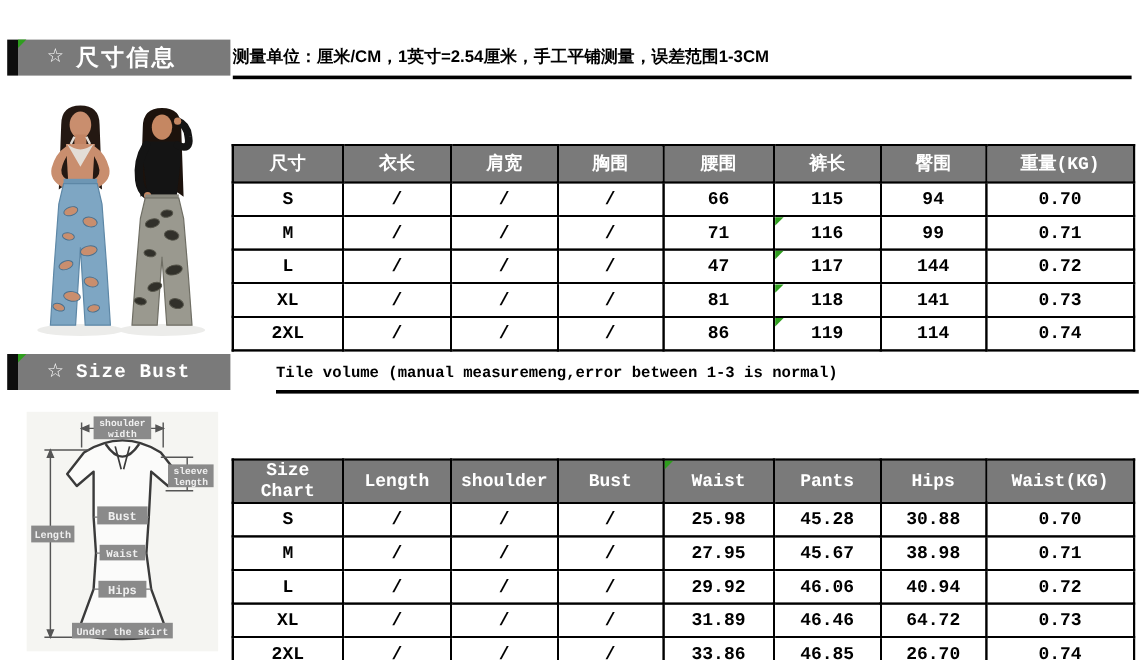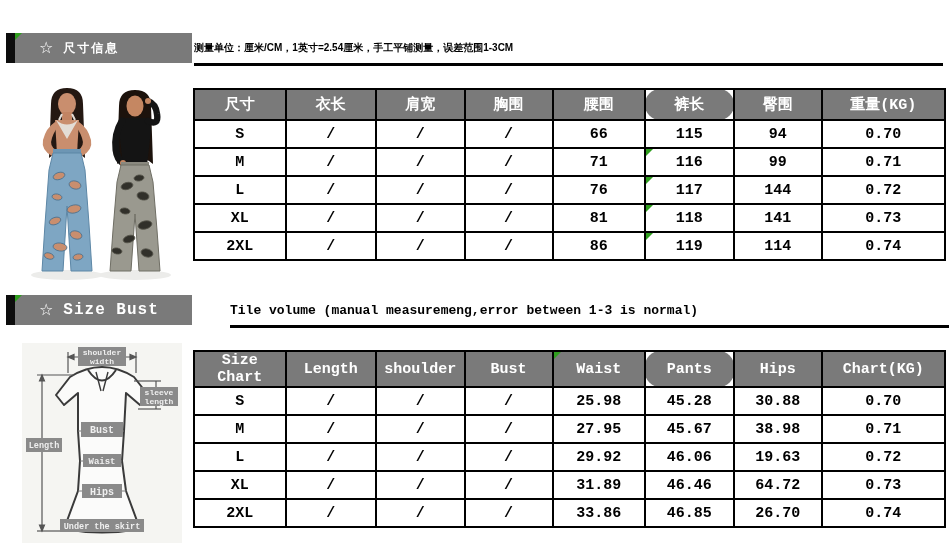--- a/index.html
+++ b/index.html
@@ -16,44 +16,44 @@
   
   .titlebar{position:absolute;left:6px;width:186px;height:30px;}
   .titlebar .blackstrip{position:absolute;left:0;top:0;width:9px;height:30px;background:#0d0d0d;}
   .titlebar .graybar{
     position:absolute;left:9px;right:0;top:0;height:30px;background:var(--bar_gray);
     display:flex;align-items:center;color:#ffffff;font-weight:bold;
   }
   .titlebar .corner{position:absolute;left:9px;top:0;width:0;height:0;
     border-top:7px solid var(--marker_green);border-right:7px solid transparent;}
   .star{margin:0 10px 0 24px;font-size:16px;line-height:1;}
-  .title-cn{font-size:12px;letter-spacing:2px;}
+  .title-cn{font-size:19px;letter-spacing:2px;}
   .title-en{font-family:"Liberation Mono","DejaVu Sans Mono",monospace;font-size:16px;letter-spacing:1px;}
   
   .note{
     position:absolute;left:194px;width:749px;height:30px;
     border-bottom:3px solid #000;display:flex;align-items:center;
     font-weight:bold;color:#000;
   }
-  .note-cn{font-size:10px;}
+  .note-cn{font-size:14px;}
   .note-en{font-family:"Liberation Mono","DejaVu Sans Mono",monospace;font-size:13px;}
   
   .sizetable{
     position:absolute;left:193px;width:753px;border-collapse:collapse;table-layout:fixed;
-    font-family:"Liberation Mono","DejaVu Sans Mono",monospace;font-weight:bold;
+    font-family:"Liberation Mono","DejaVu Sans Mono",monospace;font-weight:bold;margin-top:32px;
   }
   .sizetable th,.sizetable td{border:2px solid var(--border_black);text-align:center;position:relative;padding:0;}
   .sizetable th{background:var(--bar_gray);color:#fff;height:29px;font-size:15px;font-weight:bold;}
   .sizetable td{height:26px;font-size:15px;color:#000;background:#fff;}
   .sizetable th:nth-child(1),.sizetable td:nth-child(1){width:12.2%;}
   .sizetable th:nth-child(2),.sizetable td:nth-child(2){width:12.0%;}
   .sizetable th:nth-child(3),.sizetable td:nth-child(3){width:11.8%;}
   .sizetable th:nth-child(4),.sizetable td:nth-child(4){width:11.7%;}
   .sizetable th:nth-child(5),.sizetable td:nth-child(5){width:12.3%;}
-  .sizetable th:nth-child(6),.sizetable td:nth-child(6){width:11.8%;border-radius:15px;}
+  .sizetable th:nth-child(6),.sizetable td:nth-child(6){width:11.8%;}
   .sizetable th:nth-child(7),.sizetable td:nth-child(7){width:11.7%;}
   .sizetable th:nth-child(8),.sizetable td:nth-child(8){width:16.5%;}
   #table-cn{top:88px;}
   #table-en{top:350px;}
   .gmk{position:absolute;top:0;left:0;width:0;height:0;
     border-top:7px solid var(--marker_green);border-right:7px solid transparent;}
   
   #model-photo{position:absolute;left:15px;top:84px;width:170px;height:197px;}
   #measure-diagram{position:absolute;left:22px;top:343px;width:160px;height:200px;}
   .badge-text{font-family:"Liberation Mono","DejaVu Sans Mono",monospace;font-weight:bold;fill:#efefef;}
@@ -155,21 +155,21 @@
         <td>71</td>
         <td>116<span class="gmk"></span></td>
         <td>99</td>
         <td>0.71</td>
       </tr>
       <tr>
         <td>L</td>
         <td>/</td>
         <td>/</td>
         <td>/</td>
-        <td>76</td>
+        <td>47</td>
         <td>117<span class="gmk"></span></td>
         <td>144</td>
         <td>0.72</td>
       </tr>
       <tr>
         <td>XL</td>
         <td>/</td>
         <td>/</td>
         <td>/</td>
         <td>81</td>
@@ -247,21 +247,21 @@
 <table id="table-en" class="sizetable">
   <thead>
       <tr>
         <th>Size Chart</th>
         <th>Length</th>
         <th>shoulder</th>
         <th>Bust</th>
         <th>Waist<span class="gmk"></span></th>
         <th>Pants</th>
         <th>Hips</th>
-        <th>Chart(KG)</th>
+        <th>Waist(KG)</th>
       </tr>
     </thead>
     <tbody>
       <tr>
         <td>S</td>
         <td>/</td>
         <td>/</td>
         <td>/</td>
         <td>25.98</td>
         <td>45.28</td>
@@ -278,21 +278,21 @@
         <td>38.98</td>
         <td>0.71</td>
       </tr>
       <tr>
         <td>L</td>
         <td>/</td>
         <td>/</td>
         <td>/</td>
         <td>29.92</td>
         <td>46.06</td>
-        <td>19.63</td>
+        <td>40.94</td>
         <td>0.72</td>
       </tr>
       <tr>
         <td>XL</td>
         <td>/</td>
         <td>/</td>
         <td>/</td>
         <td>31.89</td>
         <td>46.46</td>
         <td>64.72</td>

